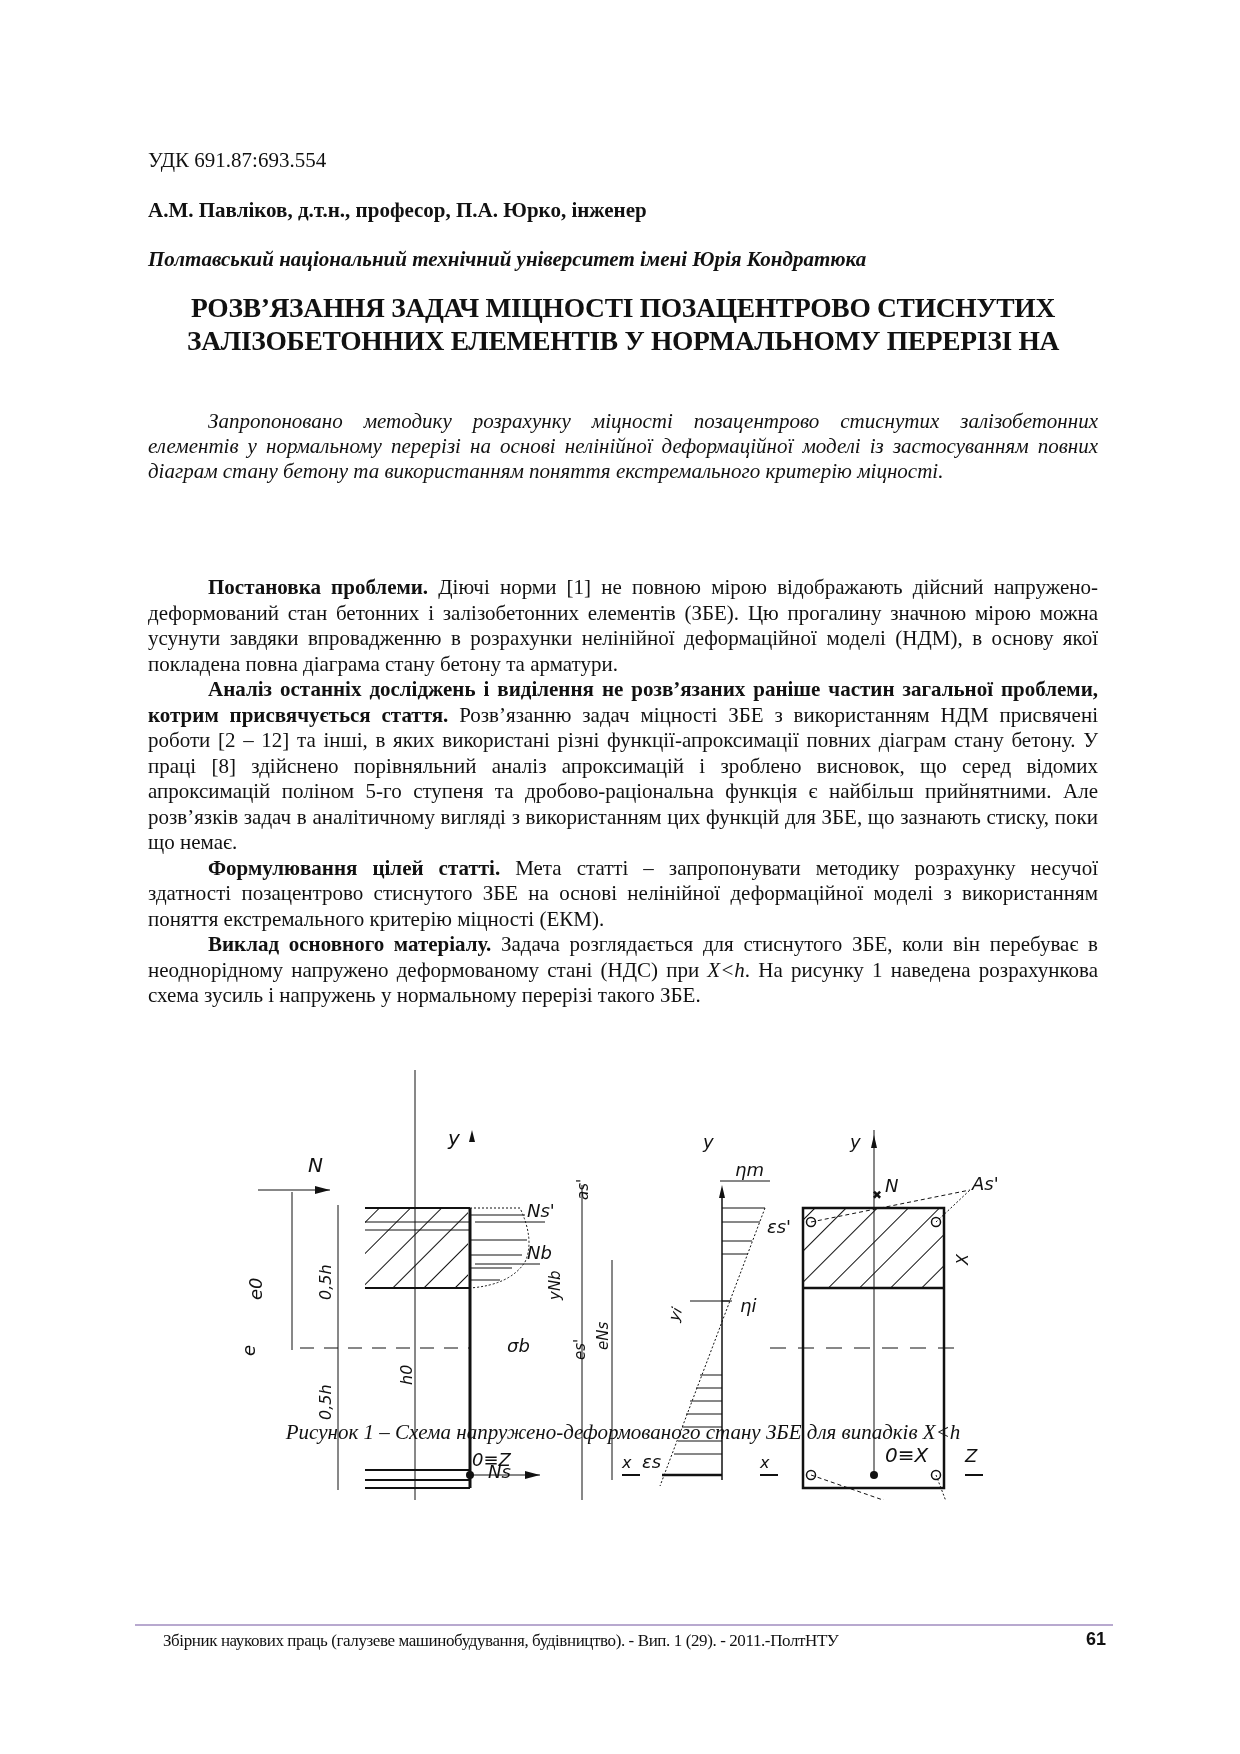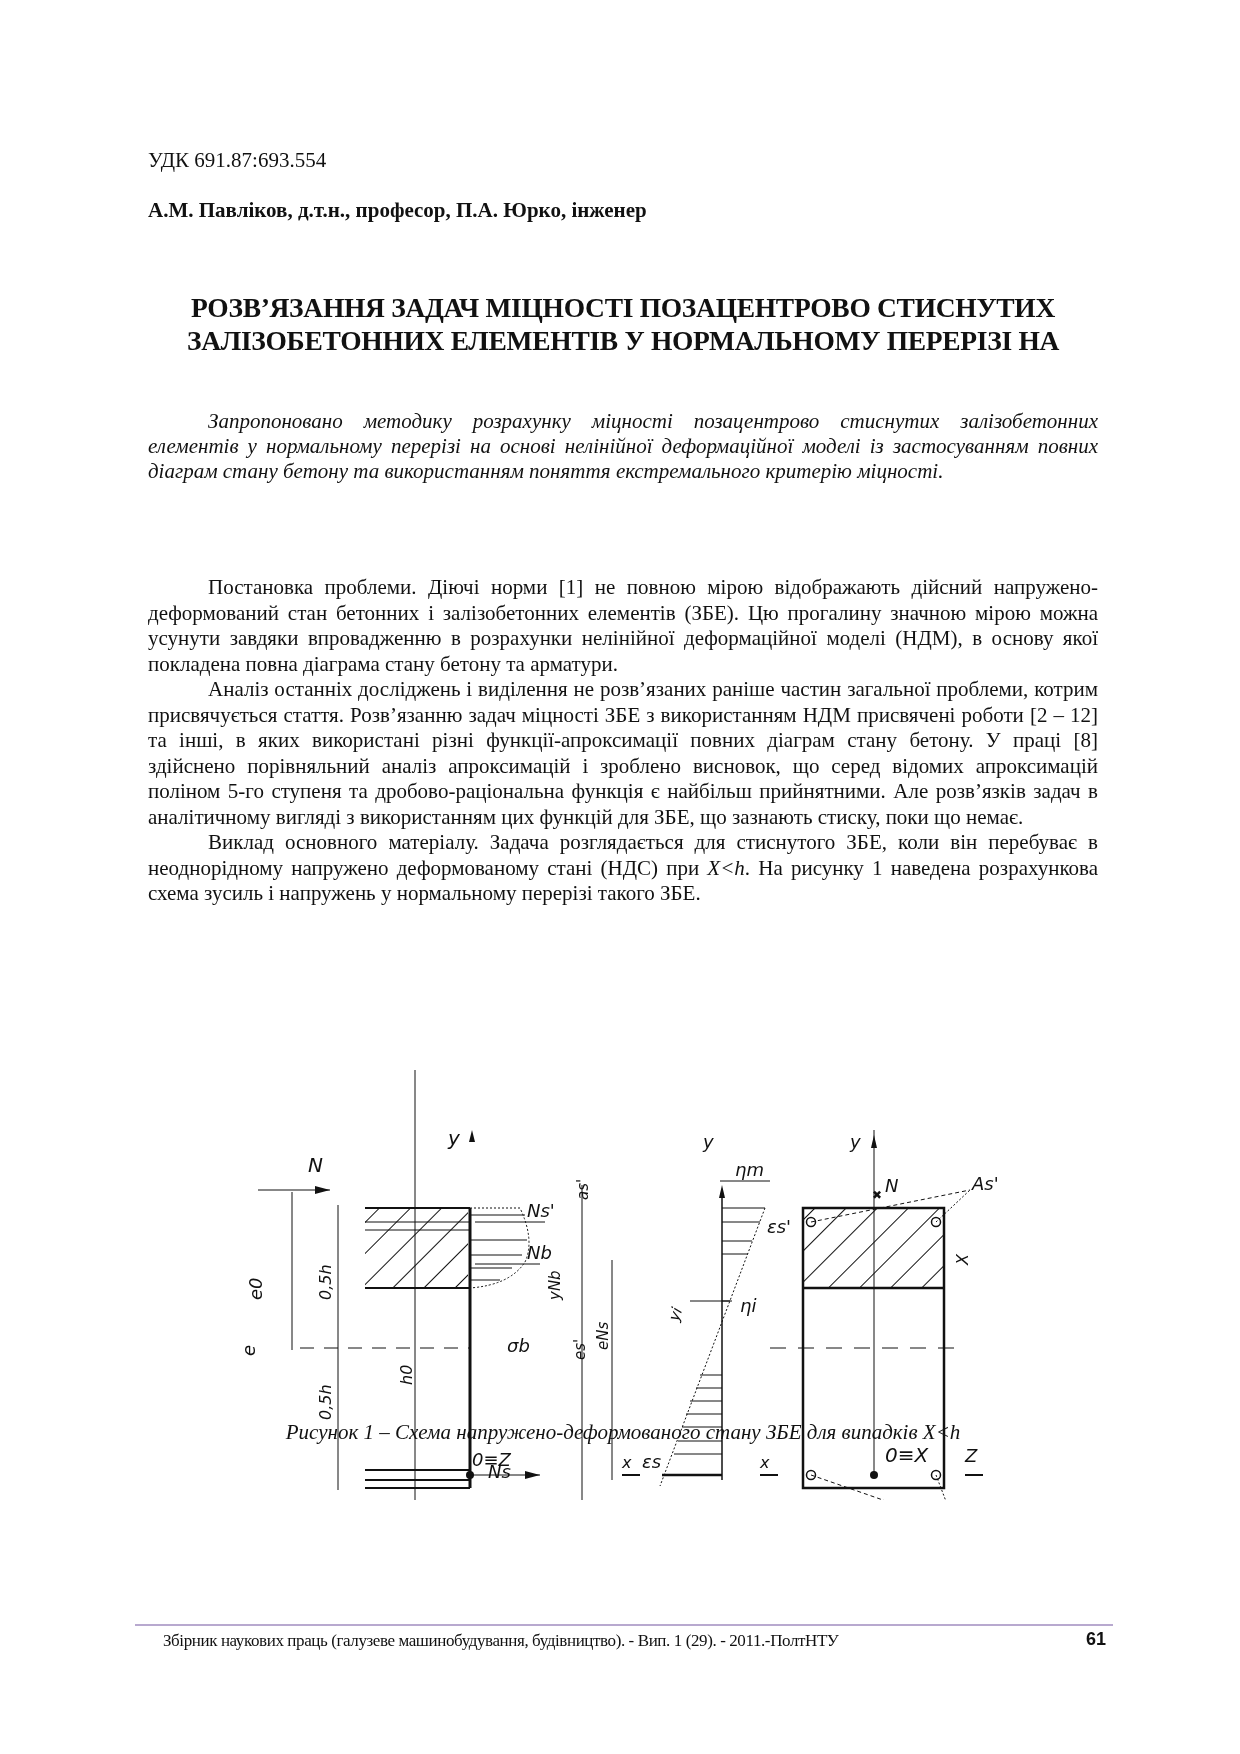--- a/index.html
+++ b/index.html
@@ -9,50 +9,52 @@
   .block { position: absolute; left: 148px; width: 950px; }
   .udk { top: 148px; font-size: 21px; }
   .authors { top: 198px; font-size: 21px; font-weight: bold; }
   .affil { top: 247px; font-size: 21px; font-weight: bold; font-style: italic; }
   .title { top: 291px; font-size: 27.5px; font-weight: bold; text-align: center; line-height: 33px; letter-spacing: -0.3px; }
   .abstract { top: 409px; font-size: 21px; font-style: italic; line-height: 25px; text-align: justify; text-indent: 60px; }
   .keywords { top: 531px; font-size: 21px; font-style: italic; text-indent: 60px; }
   .keywords b { font-style: italic; }
   .body-text { top: 575px; font-size: 21px; line-height: 25.5px; text-align: justify; }
   .body-text p { margin: 0; text-indent: 60px; }
-  .body-text b { font-weight: normal; }
+  .body-text b { font-weight: bold; }
   .figure { position: absolute; left: 200px; top: 1120px; width: 860px; height: 420px; }
   .caption { position: absolute; left: 148px; width: 950px; top: 1420px; text-align: center;
              font-size: 21px; font-style: italic; }
   .footer-line { position: absolute; left: 135px; top: 1624px; width: 978px; height: 2px; background: #b8a9cf; }
   .footer { position: absolute; left: 163px; top: 1631px; width: 950px; font-family: Liberation Serif, serif;
             font-size: 17px; letter-spacing: -0.4px; }
   .page-num { position: absolute; left: 1086px; top: 1629px; font-family: Liberation Sans, sans-serif;
               font-size: 18px; font-weight: bold; }
   svg text { font-family: "DejaVu Sans", sans-serif; font-style: italic; fill: #111; }
 </style>
 </head>
 <body>
 
 <div class="page">
 
   <div class="block udk">УДК 691.87:693.554</div>
   <div class="block authors">А.М. Павліков, д.т.н., професор, П.А. Юрко, інженер</div>
+  <div class="block affil">Полтавський національний технічний університет імені Юрія Кондратюка</div>
 
   <div class="block title">
     <div>РОЗВ’ЯЗАННЯ ЗАДАЧ МІЦНОСТІ ПОЗАЦЕНТРОВО СТИСНУТИХ</div>
     <div>ЗАЛІЗОБЕТОННИХ ЕЛЕМЕНТІВ У НОРМАЛЬНОМУ ПЕРЕРІЗІ НА</div>
   </div>
 
   <div class="block abstract">Запропоновано методику розрахунку міцності позацентрово стиснутих залізобетонних елементів у нормальному перерізі на основі нелінійної деформаційної моделі із застосуванням повних діаграм стану бетону та використанням поняття екстремального критерію міцності.</div>
 
 
   <div class="block body-text">
     <p><b>Постановка проблеми.</b><span> Діючі норми [1] не повною мірою відображають дійсний напружено-деформований стан бетонних і залізобетонних елементів (ЗБЕ). Цю прогалину значною мірою можна усунути завдяки впровадженню в розрахунки нелінійної деформаційної моделі (НДМ), в основу якої покладена повна діаграма стану бетону та арматури.</span></p>
     <p><b>Аналіз останніх досліджень і виділення не розв’язаних раніше частин загальної проблеми, котрим присвячується стаття.</b><span> Розв’язанню задач міцності ЗБЕ з використанням НДМ присвячені роботи [2 – 12] та інші, в яких використані різні функції-апроксимації повних діаграм стану бетону. У праці [8] здійснено порівняльний аналіз апроксимацій і зроблено висновок, що серед відомих апроксимацій поліном 5-го ступеня та дробово-раціональна функція є найбільш прийнятними. Але розв’язків задач в аналітичному вигляді з використанням цих функцій для ЗБЕ, що зазнають стиску, поки що немає.</span></p>
+    <p><b>Формулювання цілей статті.</b><span> Мета статті – запропонувати методику розрахунку несучої здатності позацентрово стиснутого ЗБЕ на основі нелінійної деформаційної моделі з використанням поняття екстремального критерію міцності (ЕКМ).</span></p>
     <p><b>Виклад основного матеріалу.</b><span> Задача розглядається для стиснутого ЗБЕ, коли він перебуває в неоднорідному напружено деформованому стані (НДС) при </span><i>X&lt;h</i><span>. На рисунку 1 наведена розрахункова схема зусиль і напружень у нормальному перерізі такого ЗБЕ.</span></p>
   </div>
 
   <svg class="figure" viewBox="200 1000 860 500" preserveAspectRatio="none" style="top:1000px;height:500px;">
     <defs>
       <pattern id="hatch" patternUnits="userSpaceOnUse" width="22" height="22" patternTransform="rotate(45)">
         <line x1="0" y1="0" x2="0" y2="22" stroke="#111" stroke-width="2"></line>
       </pattern>
     </defs>
 

